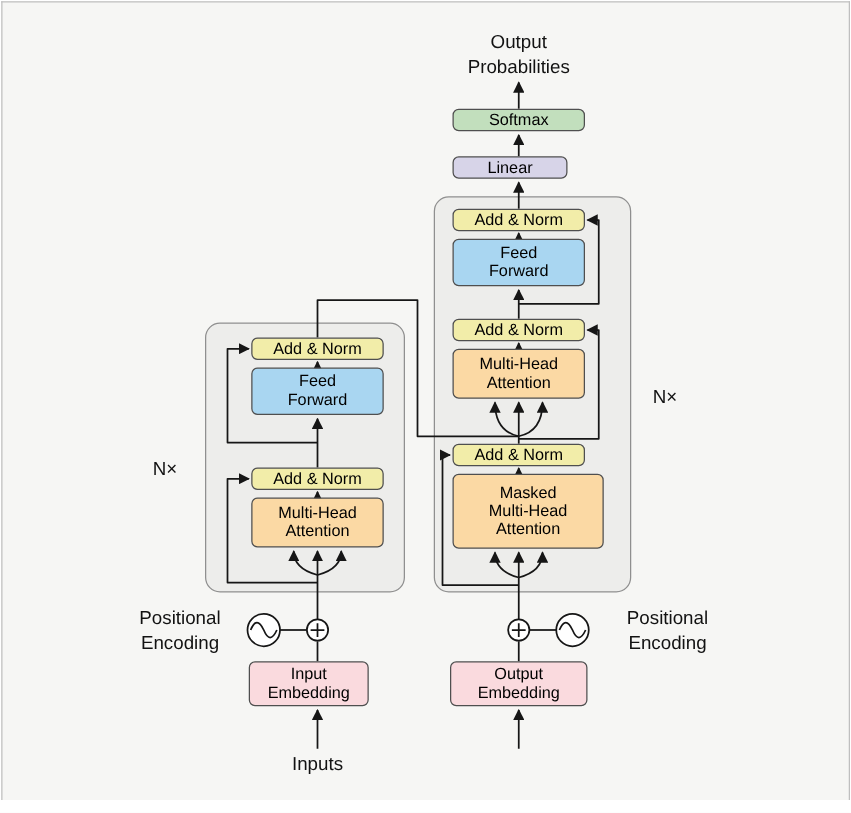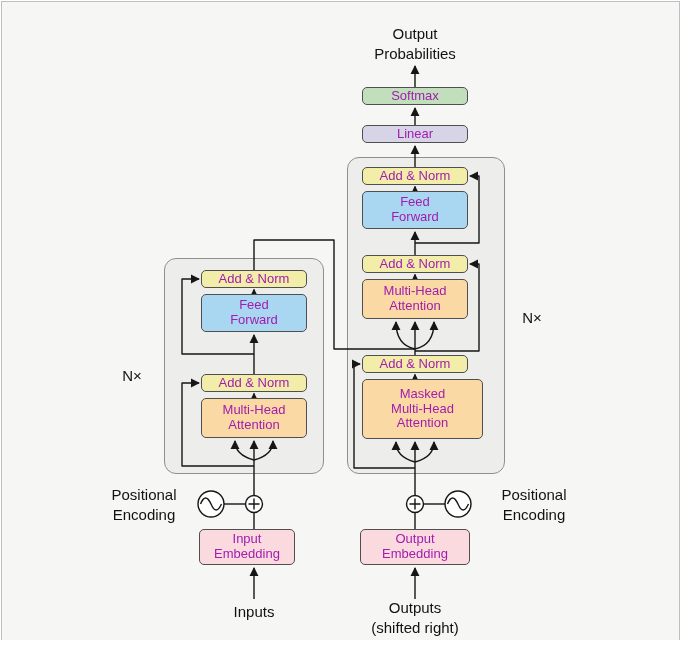--- a/index.html
+++ b/index.html
@@ -16,21 +16,21 @@
   }
   .wires { position:absolute; left:0; top:0; z-index:2; pointer-events:none; }
   .wire { stroke:#161616; stroke-width:1.4; fill:none; stroke-linejoin:round; }
   .sym  { stroke:#161616; stroke-width:1.4; fill:#ffffff; }
   .symline { stroke:#161616; stroke-width:1.4; fill:none; }
   .box {
     position:absolute; z-index:3; display:flex; align-items:center; justify-content:center;
     border:1px solid #4f4f4f; border-radius:5px; box-sizing:border-box;
   }
   .box span {
-    white-space:pre-line; text-align:center; font-size:13px; line-height:1.15; color:#a21caf;
+    white-space:pre-line; text-align:center; font-size:13px; line-height:1.15; color:#000000;
   }
   .lbl {
     position:absolute; z-index:3; white-space:pre-line; text-align:center;
     font-size:15px; line-height:1.3; color:#121212;
   }
   .nx { font-size:15px; }
 </style>
 </head>
 <body>
 
@@ -102,21 +102,21 @@
       <path class="wire" marker-end="url(#arrow)" d="M413,189 L413,184.5"></path>
 
       <path class="wire" marker-end="url(#arrow)" d="M413,165 L413,144"></path>
       <path class="wire" marker-end="url(#arrow)" d="M413,123 L413,106"></path>
       <path class="wire" marker-end="url(#arrow)" d="M413,85 L413,64"></path>
     </svg>
 
     <div class="box" style="left: 360px; top: 85px; width: 106px; height: 18px; background: rgb(194, 223, 189);">
         <span>Softmax</span>
       </div>
-    <div class="box" style="left: 360px; top: 123px; width: 106px; height: 18px; background: rgb(215, 212, 232);">
+    <div class="box" style="left: 360px; top: 123px; width: 92px; height: 18px; background: rgb(215, 212, 232);">
         <span>Linear</span>
       </div>
 
     <div class="box" style="left: 360px; top: 165px; width: 106px; height: 18px; background: rgb(242, 237, 169);">
         <span>Add &amp; Norm</span>
       </div>
     <div class="box" style="left: 360px; top: 189px; width: 106px; height: 38px; background: rgb(169, 214, 241);">
         <span>Feed
 Forward</span>
       </div>
@@ -162,17 +162,15 @@
 
     <div class="lbl" style="left:343px; top:22px;  width:140px;">Output
 Probabilities</div>
     <div class="lbl nx" style="left:110px; top:364px; width:40px;">N×</div>
     <div class="lbl nx" style="left:510px; top:306px; width:40px;">N×</div>
     <div class="lbl" style="left:96px;  top:483px; width:92px;">Positional
 Encoding</div>
     <div class="lbl" style="left:486px; top:483px; width:92px;">Positional
 Encoding</div>
     <div class="lbl" style="left:212px; top:600px; width:80px;text-align:center;">Inputs</div>
-    <div class="lbl" style="left:348px; top:596px; width:130px;">Outputs
-(shifted right)</div>
 
   </div>
 </div>
 
 </body></html>

